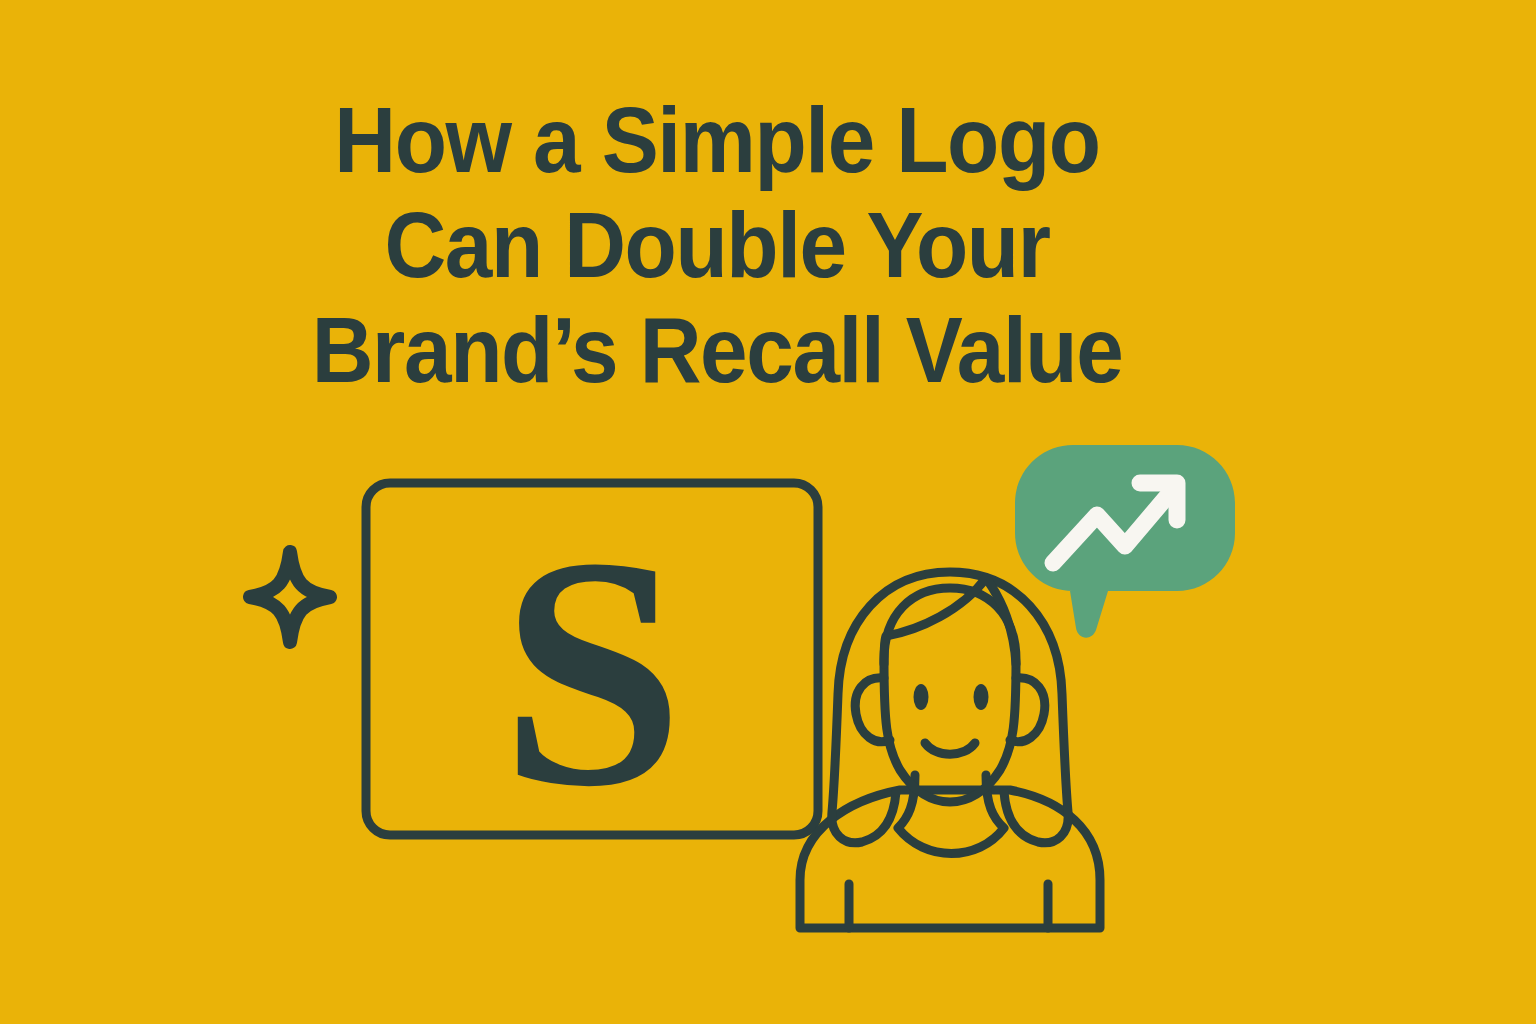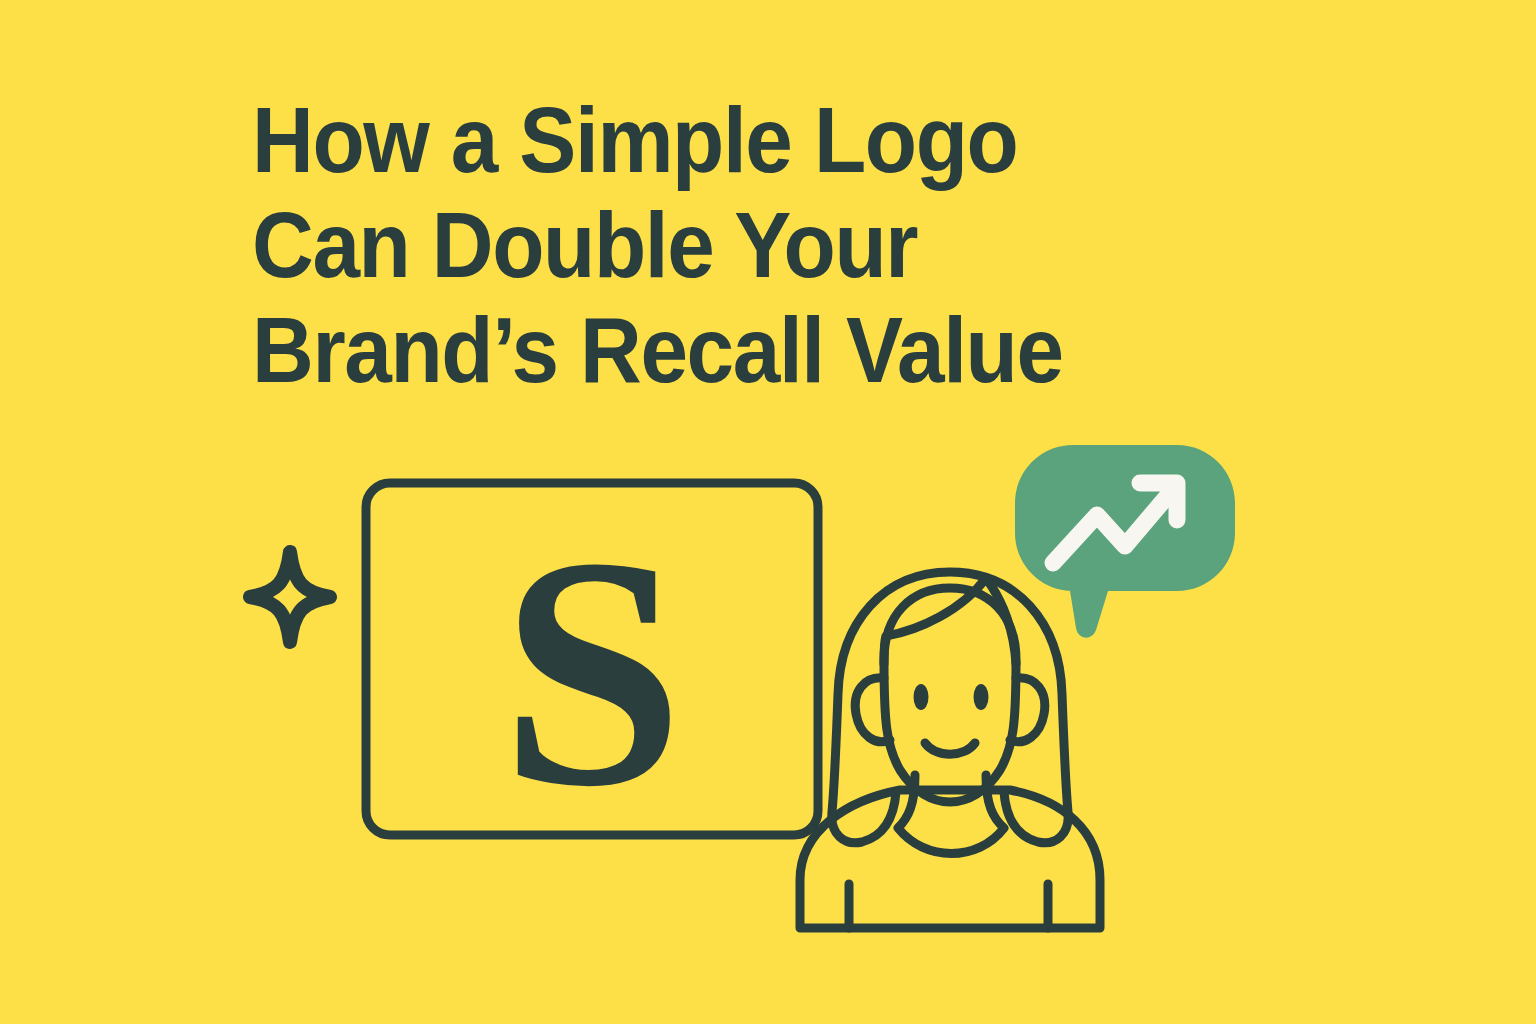--- a/index.html
+++ b/index.html
@@ -11,21 +11,22 @@
     width: 1536px;
     height: 1024px;
     background: #F8F6F1;
     font-family: "Liberation Sans", sans-serif;
     overflow: hidden;
   }
   #canvas {
     position: relative;
     width: 1536px;
     height: 1024px;
-    background: #fde047;
+    background: #eab308;
+    text-align: center;
   }
 
   
   #headline {
     position: absolute;
     left: 252px;
     top: 88px;
     width: 1000px;
   }
   #headline .hl-line {

